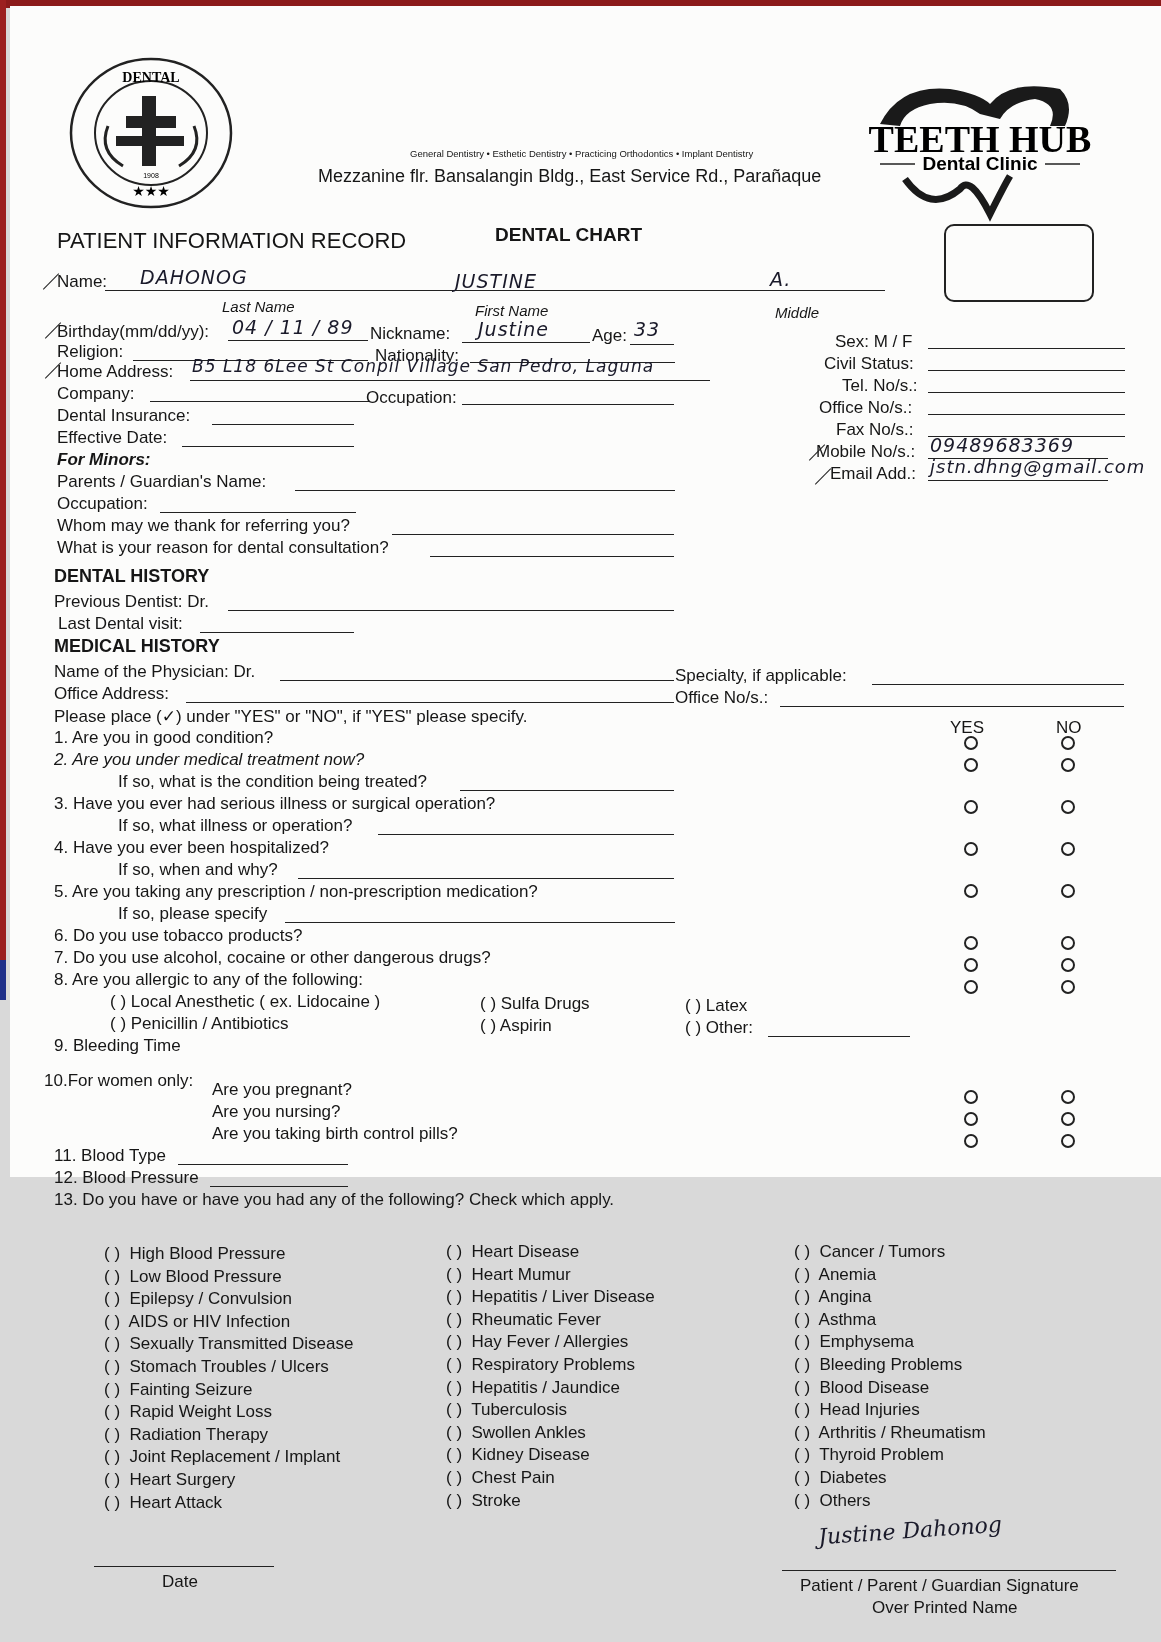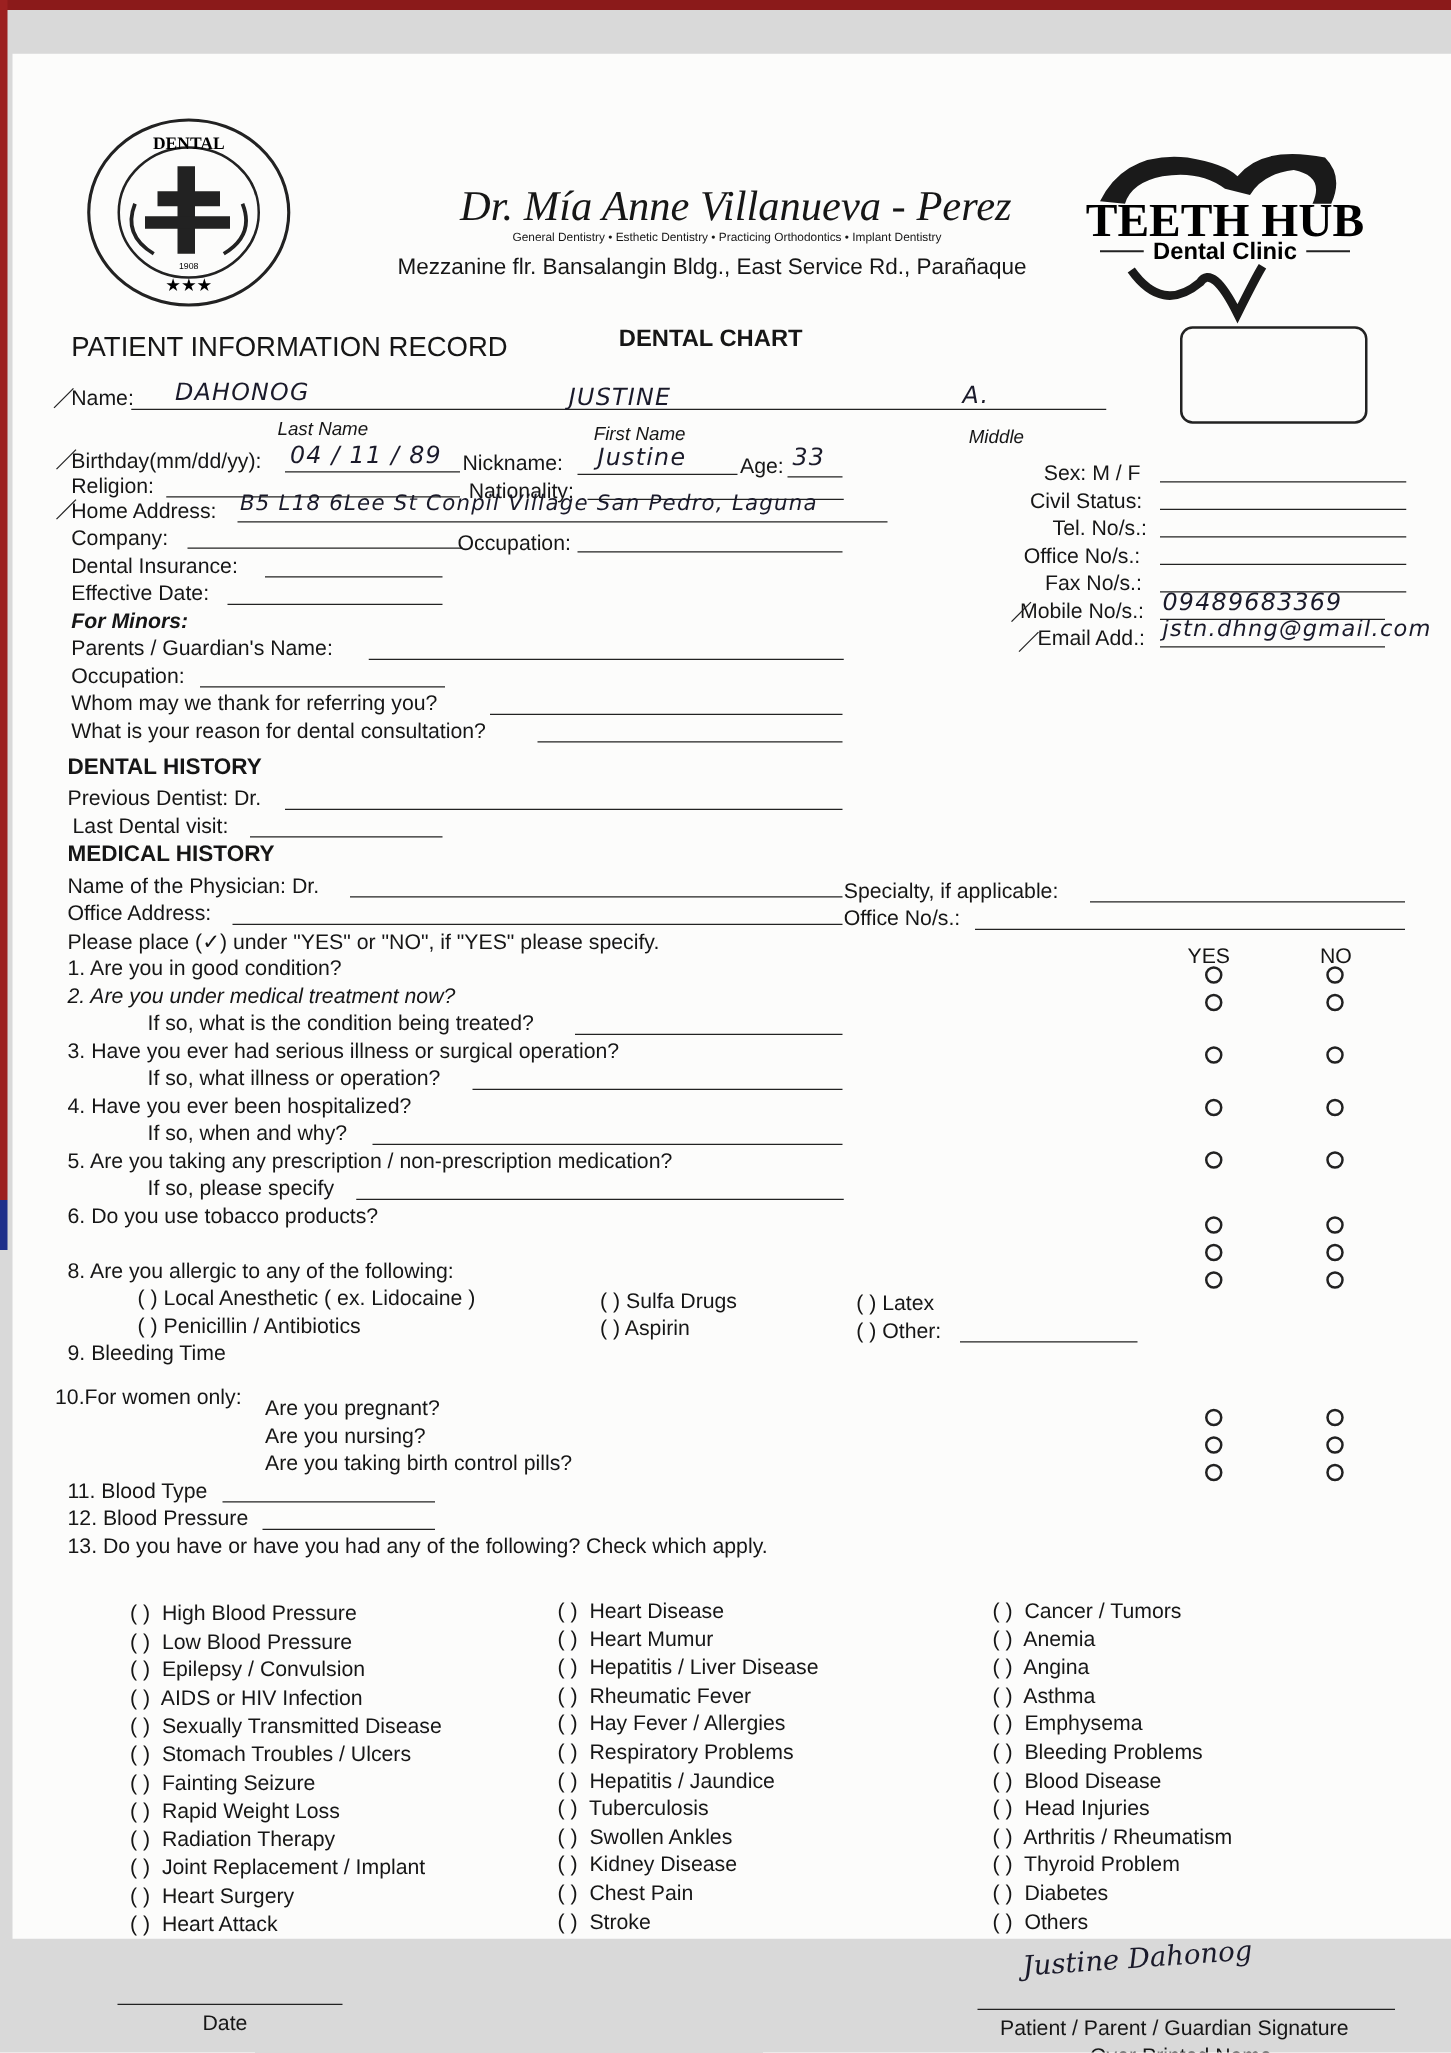--- a/index.html
+++ b/index.html
@@ -1,21 +1,21 @@
 <!DOCTYPE html>
 <html><head>
 <meta charset="utf-8">
 <style>
   html, body { margin:0; padding:0; }
   body { width:1161px; height:1642px; position:relative; overflow:hidden; background:#d9d9d9;
          font-family:"Liberation Sans", sans-serif; color:#161616; }
   .edge-red { position:absolute; left:0; top:0; width:1161px; height:8px; background:#8b1a1a; }
   .edge-left-red { position:absolute; left:0; top:0; width:6px; height:960px; background:#9c2020; }
   .edge-left-blue { position:absolute; left:0; top:960px; width:6px; height:40px; background:#1e2f8a; }
-  .paper { position:absolute; left:10px; top:6px; width:1151px; height:1508px; background:#fcfcfb;margin-top:37px; }
+  .paper { position:absolute; left:10px; top:6px; width:1151px; height:1171px; background:#fcfcfb; }
   .abs { position:absolute; white-space:nowrap; }
   .t { font-size:17px; }
   .hw { font-family:"DejaVu Sans", sans-serif; font-style:italic; font-size:19px; color:#1a1a2a; letter-spacing:1px; }
   .line { position:absolute; border-bottom:1.5px solid #222; height:0; }
   .cap { font-size:15px; font-style:italic; }
   .h2 { font-weight:bold; font-size:18px; }
   .circle { position:absolute; width:14px; height:14px; border:2px solid #222; border-radius:50%; box-sizing:border-box; }
   .cond { font-size:17px; }
   .strike { position:absolute; border-top:1.5px solid #222; width:22px; transform:rotate(-45deg); }
 </style>
@@ -34,21 +34,20 @@
     <rect x="58" y="60" width="50" height="12" fill="#222"></rect>
     <rect x="74" y="40" width="14" height="70" fill="#222"></rect>
     <rect x="48" y="80" width="68" height="10" fill="#222"></rect>
     <path d="M40 70 Q30 95 55 110" stroke="#222" stroke-width="3" fill="none"></path>
     <path d="M126 70 Q136 95 111 110" stroke="#222" stroke-width="3" fill="none"></path>
     <text x="83" y="26" font-size="14" text-anchor="middle" font-family="Liberation Serif, serif" font-weight="bold">DENTAL</text>
     <text x="83" y="140" font-size="14" text-anchor="middle" font-family="Liberation Serif, serif">★★★</text>
     <text x="83" y="122" font-size="7" text-anchor="middle">1908</text>
   </svg>
 
-  <div class="abs" style="left:358px;top:104px;font-family:'Liberation Serif',serif;font-style:italic;font-size:34px;">Dr. Mía Anne Villanueva - Perez</div>
   <div class="abs" style="left:400px;top:142px;font-size:9.5px;">General Dentistry • Esthetic Dentistry • Practicing Orthodontics • Implant Dentistry</div>
   <div class="abs" style="left:308px;top:160px;font-size:18px;">Mezzanine flr. Bansalangin Bldg., East Service Rd., Parañaque</div>
 
   <svg class="abs" style="left:850px;top:58px" width="240" height="160">
     <path d="M20 60 Q40 20 90 25 Q120 30 130 40 Q150 15 200 25 Q215 40 205 62 L190 62 Q200 40 175 35 Q150 38 140 55 L120 50 Q100 35 70 40 Q45 45 40 62 Z" fill="#1a1a1a"></path>
     <text x="120" y="88" font-size="38" text-anchor="middle" font-family="Liberation Serif, serif" font-weight="bold">TEETH HUB</text>
     <line x1="20" y1="100" x2="55" y2="100" stroke="#222" stroke-width="1.5"></line>
     <line x1="185" y1="100" x2="220" y2="100" stroke="#222" stroke-width="1.5"></line>
     <text x="120" y="106" font-size="19" text-anchor="middle" font-weight="bold">Dental Clinic</text>
     <path d="M45 115 Q70 150 100 125 Q110 110 130 150 Q145 120 150 112" stroke="#1a1a1a" stroke-width="7" fill="none"></path>
@@ -155,20 +154,21 @@
   <div class="abs t" style="left:44px;top:788px;">3. Have you ever had serious illness or surgical operation?</div>
   <div class="abs t" style="left:108px;top:810px;">If so, what illness or operation?</div>
   <div class="line" style="left:368px;top:828px;width:296px;"></div>
   <div class="abs t" style="left:44px;top:832px;">4. Have you ever been hospitalized?</div>
   <div class="abs t" style="left:108px;top:854px;">If so, when and why?</div>
   <div class="line" style="left:288px;top:872px;width:376px;"></div>
   <div class="abs t" style="left:44px;top:876px;">5. Are you taking any prescription / non-prescription medication?</div>
   <div class="abs t" style="left:108px;top:898px;">If so, please specify</div>
   <div class="line" style="left:275px;top:916px;width:390px;"></div>
   <div class="abs t" style="left:44px;top:920px;">6. Do you use tobacco products?</div>
+  <div class="abs t" style="left:44px;top:942px;">7. Do you use alcohol, cocaine or other dangerous drugs?</div>
   <div class="abs t" style="left:44px;top:964px;">8. Are you allergic to any of the following:</div>
 
   <div class="abs t" style="left:100px;top:986px;">( ) Local Anesthetic ( ex. Lidocaine )</div>
   <div class="abs t" style="left:470px;top:988px;">( ) Sulfa Drugs</div>
   <div class="abs t" style="left:675px;top:990px;">( ) Latex</div>
   <div class="abs t" style="left:100px;top:1008px;">( ) Penicillin / Antibiotics</div>
   <div class="abs t" style="left:470px;top:1010px;">( ) Aspirin</div>
   <div class="abs t" style="left:675px;top:1012px;">( ) Other:</div>
   <div class="line" style="left:758px;top:1030px;width:142px;"></div>
 

